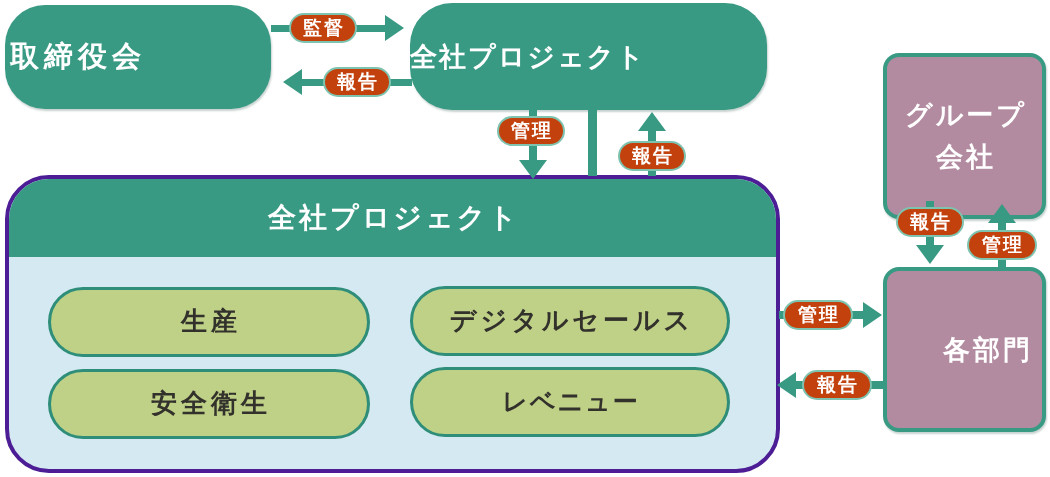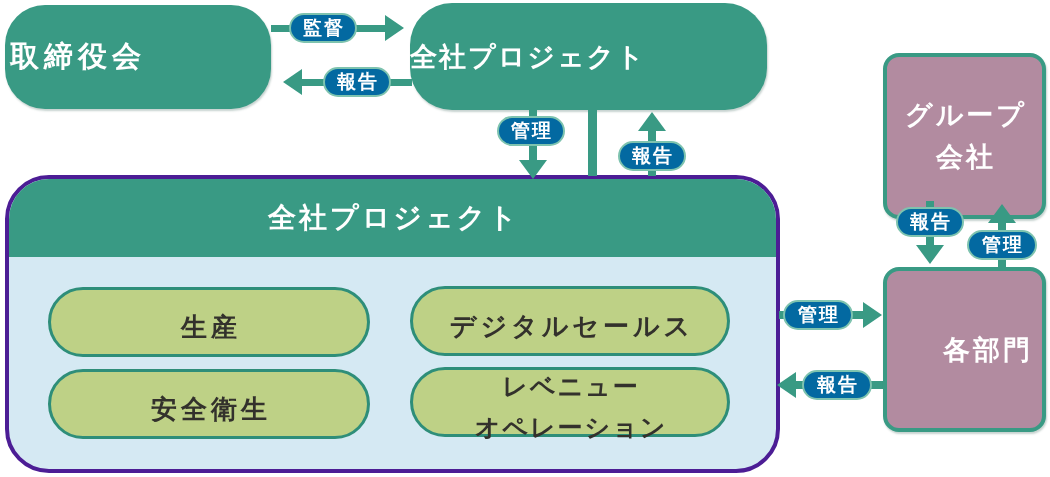--- a/index.html
+++ b/index.html
@@ -21,42 +21,42 @@
   
   .hline,.vline{position:absolute;background:#399a84;z-index:1;}
   
   .arr{position:absolute;width:0;height:0;z-index:2;}
   .arr.right{border-top:13px solid transparent;border-bottom:13px solid transparent;border-left:19px solid #399a84;}
   .arr.left{border-top:13px solid transparent;border-bottom:13px solid transparent;border-right:19px solid #399a84;}
   .arr.down{border-left:14px solid transparent;border-right:14px solid transparent;border-top:19px solid #399a84;}
   .arr.up{border-left:14px solid transparent;border-right:14px solid transparent;border-bottom:19px solid #399a84;}
   
   .pill{
-    position:absolute;background:#0369a1;color:#ffffff;font-weight:bold;font-size:19px;
+    position:absolute;background:#c2410c;color:#ffffff;font-weight:bold;font-size:19px;
     display:flex;align-items:center;justify-content:center;border-radius:17px;
     border:2px solid #7ec3af;box-sizing:border-box;z-index:3;letter-spacing:2px;text-indent:2px;
   }
   
   #project{
     position:absolute;left:5px;top:175px;width:775px;height:298px;
     background:#d5e9f3;border:4px solid #4c1d95;border-radius:44px;
     box-sizing:border-box;overflow:hidden;z-index:0;
   }
   #projectHeader{
     height:78px;background:#399a84;display:flex;align-items:center;justify-content:center;
     color:#ffffff;font-size:28px;font-weight:bold;letter-spacing:3px;text-indent:3px;
   }
   
   .task{
     position:absolute;background:#bed186;border:3px solid #2e8e79;border-radius:36px;
     display:flex;flex-direction:column;align-items:center;justify-content:center;
     font-size:26px;font-weight:bold;color:#33312c;box-sizing:border-box;
     letter-spacing:4px;text-indent:4px;z-index:2;
   }
-  .task .l{line-height:1.15;margin-top:12px;}
+  .task .l{line-height:1.15;}
   .task.two{font-size:25px;letter-spacing:2px;text-indent:2px;}
   
   .mauve-node{
     position:absolute;background:#b28ba0;border:4px solid #399a84;border-radius:16px;
     display:flex;flex-direction:column;align-items:center;justify-content:center;
     color:#ffffff;font-weight:bold;font-size:27px;box-sizing:border-box;
     letter-spacing:3px;text-indent:3px;line-height:1.55;
     box-shadow:1px 2px 2px rgba(30,80,68,.25);z-index:1;
   }
   #groupCompany{left:883px;top:35px;width:163px;height:166px;margin-top:18px;}
@@ -111,21 +111,20 @@
     <span class="l">生産</span>
   </div>
   <div class="task" style="left:48px;top:369px;width:322px;height:70px;">
     <span class="l">安全衛生</span>
   </div>
   <div class="task" style="left:410px;top:286px;width:320px;height:70px;">
     <span class="l">デジタルセールス</span>
   </div>
   <div class="task two" style="left:410px;top:367px;width:320px;height:70px;">
     <span class="l">レベニュー</span>
-    <span class="l">オペレーション</span>
   </div>
 
   <div class="hline" style="left:779px;top:311px;width:90px;height:8px;"></div>
   <div class="arr right" style="left:863px;top:302px;"></div>
   <div class="pill" style="left:783px;top:300px;width:70px;height:30px;">
     <span>管理</span>
   </div>
 
   <div class="arr left" style="left:777px;top:372px;"></div>
   <div class="hline" style="left:794px;top:381px;width:89px;height:8px;"></div>

